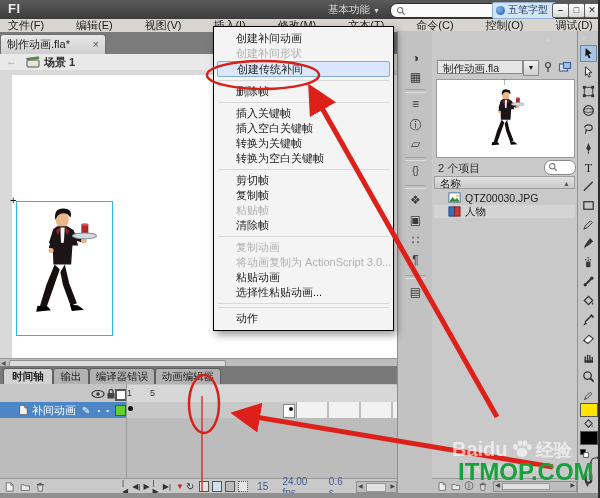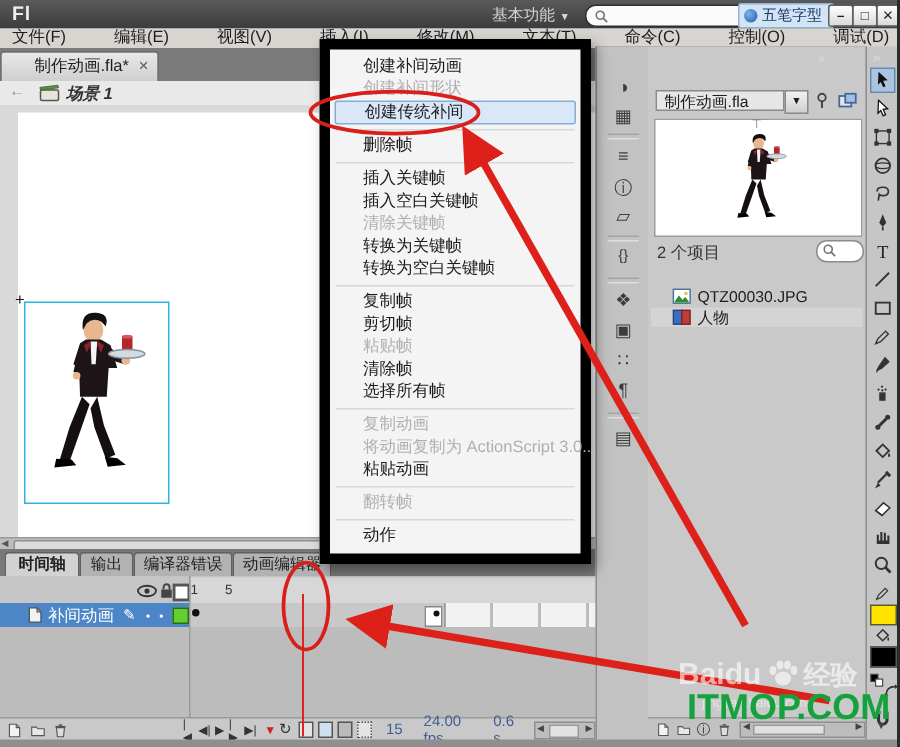--- a/index.html
+++ b/index.html
@@ -12,21 +12,21 @@
   .fl-logo{left:8px;top:1px;font-size:13px;font-weight:bold;color:#efefef;letter-spacing:.5px;}
   .workspace{left:328px;top:3px;color:#d6d6d6;font-size:10.5px;}
   .search-pill{left:390px;top:2.5px;width:163px;height:13px;background:#fbfbfb;border:1px solid #2e2e2e;border-radius:7px;}
   .ime{left:492px;top:1.5px;width:62px;height:15px;background:#d3e4f4;border:1px solid #8fb2d6;border-radius:2px;display:flex;align-items:center;font-size:10px;color:#1c3a66;}
   .winbtn{top:2.5px;width:15px;height:13px;background:linear-gradient(#ffffff,#d9d9d9);border:1px solid #5e5e5e;border-radius:2px;text-align:center;line-height:12px;font-size:9px;color:#222;font-weight:bold;}
   
   .menubar{left:0;top:19px;width:600px;height:13px;background:#d8d5d0;border-bottom:1px solid #a9a6a1;display:flex;padding-left:8px;}
   .menubar span{margin-right:32px;font-size:11px;line-height:13px;white-space:nowrap;}
   
   .tabstrip{left:0;top:32px;width:397px;height:22px;background:#7b7b7b;}
-  .doctab{left:0;top:34px;width:106px;height:20px;background:linear-gradient(#e8e8e8,#cfcfcf);border:1px solid #6e6e6e;border-bottom:none;border-radius:3px 3px 0 0;line-height:19px;padding-left:22px;box-sizing:border-box;}
+  .doctab{left:0;top:34px;width:106px;height:20px;background:linear-gradient(#e8e8e8,#cfcfcf);border:1px solid #6e6e6e;border-bottom:none;border-radius:3px 3px 0 0;line-height:19px;padding-left:6px;box-sizing:border-box;}
   .doctab .x{position:absolute;right:6px;top:0;color:#555;}
   
   .scenebar{left:0;top:54px;width:397px;height:16px;background:#e9e9e9;border-bottom:1px solid #bdbdbd;}
   
   .stage{left:0;top:70px;width:397px;height:288px;background:#d9d9d9;}
   .canvas{left:12px;top:5px;width:385px;height:283px;background:#ffffff;}
   .selbox{left:16px;top:131px;width:95px;height:133px;border:1px solid #2fb2e5;}
   
   .hscroll{left:0;top:358px;width:397px;height:8px;background:#bdbdbd;border-top:1px solid #999;}
   .hthumb{left:9px;top:1px;width:215px;height:6px;background:#dcdcdc;border:1px solid #8f8f8f;border-radius:2px;}
@@ -63,21 +63,21 @@
   .searchpill{left:112px;top:108px;width:30px;height:13px;background:#fff;border:1px solid #8a8a8a;border-radius:7px;}
   .colhead{left:2px;top:124px;width:141px;height:13px;background:linear-gradient(#e2e2e2,#c9c9c9);border:1px solid #9e9e9e;line-height:12px;padding-left:5px;box-sizing:border-box;font-size:10.5px;}
   .librow{left:2px;width:141px;height:13px;display:flex;align-items:center;font-size:10.5px;}
   .libbot{left:432px;top:478px;width:145px;height:15px;background:#c2c2c2;border-top:1px solid #9a9a9a;display:flex;align-items:center;}
   
   .toolscol{left:577px;top:31px;width:21px;height:462px;background:#c6c6c6;border-left:1px solid #8f8f8f;}
   .tool{position:absolute;left:2px;width:17px;height:17px;display:flex;align-items:center;justify-content:center;}
   .tool.active{background:#a9c5e2;border:1px solid #6d89a8;box-sizing:border-box;}
   .swatch{position:absolute;left:2px;width:16px;height:12px;border:1px solid #555;}
   
-  .cmenu{left:213px;top:26px;width:181px;background:#f4f4f4;border:7px solid #000000;box-shadow:3px 4px 8px rgba(0,0,0,.4);padding:4px 1px;box-sizing:border-box;z-index:30;}
+  .cmenu{left:213px;top:26px;width:181px;background:#f4f4f4;border:1px solid #000000;box-shadow:3px 4px 8px rgba(0,0,0,.4);padding:4px 1px;box-sizing:border-box;z-index:30;}
   .cm-item{height:15px;line-height:15px;padding-left:21px;font-size:11px;color:#1c1c1c;white-space:nowrap;}
   .cm-item.dis{color:#b0b0b0;}
   .cm-item.hl{background:#d9e7f8;border:1px solid #86add6;border-radius:2px;margin:0 2px;height:14px;line-height:14px;padding-left:19px;box-sizing:content-box;}
   .cm-sep{height:1px;background:#d8d8d8;margin:3px 3px;}
   
   .overlay{left:0;top:0;z-index:50;pointer-events:none;}
   .wm{z-index:60;pointer-events:none;}
   .itmop{left:458px;top:458px;font-size:24px;font-weight:bold;color:#15a23d;letter-spacing:0px;}
   .baidu{color:rgba(255,255,255,.62);font-weight:bold;}
   .edgeR{left:598px;top:0;width:2px;height:498px;background:#2b2b2b;}
@@ -285,21 +285,21 @@
   <div class="abs doctab">
     <span>制作动画.fla*</span>
     <span class="x">×</span>
   </div>
 
   <div class="abs scenebar">
     <span class="abs" style="left:6px;top:1px;color:#9a9a9a;font-weight:bold;">←</span>
     <svg class="abs" style="left:26px;top:2px;" width="14" height="12">
         <use href="#i-clap"></use>
       </svg>
-    <span class="abs" style="left:44px;top:1px;font-weight:bold;color:#333;font-style:italic;">场景 1</span>
+    <span class="abs" style="left:44px;top:1px;font-weight:bold;color:#333;">场景 1</span>
   </div>
 
   <div class="abs stage">
     <div class="abs canvas"></div>
     <div class="abs selbox"></div>
     <div class="abs" style="left:10px;top:124px;font-size:11px;color:#111;">+</div>
     <svg class="abs" style="left:20px;top:136px;" width="82" height="122">
         <use href="#waiter"></use>
       </svg>
   </div>
@@ -424,20 +424,24 @@
           </svg>
       </div>
       <div class="abs countrow">
         <span class="abs" style="left:6px;top:3px;color:#333;">2 个项目</span>
       </div>
       <div class="abs searchpill">
         <svg style="position:absolute;left:3px;top:1px;" width="10" height="10">
             <use href="#i-mag"></use>
           </svg>
       </div>
+      <div class="abs colhead">
+        <span>名称</span>
+        <span style="position:absolute;right:4px;top:1px;font-size:7px;color:#555;">▲</span>
+      </div>
       <div class="abs librow" style="top:139px;">
         <svg style="margin-left:14px;" width="13" height="13">
             <use href="#i-bitmap"></use>
           </svg>
         <span style="margin-left:4px;">QTZ00030.JPG</span>
       </div>
       <div class="abs librow" style="top:153px;background:#d4d4d4;">
         <svg style="margin-left:14px;" width="13" height="13">
             <use href="#i-symbol"></use>
           </svg>
@@ -586,35 +590,33 @@
 
   <div class="abs cmenu">
     <div class="cm-item">创建补间动画</div>
     <div class="cm-item dis">创建补间形状</div>
     <div class="cm-item hl">创建传统补间</div>
     <div class="cm-sep"></div>
     <div class="cm-item">删除帧</div>
     <div class="cm-sep"></div>
     <div class="cm-item">插入关键帧</div>
     <div class="cm-item">插入空白关键帧</div>
-    <div class="cm-item dis">清除关键帧</div>
     <div class="cm-item">转换为关键帧</div>
     <div class="cm-item">转换为空白关键帧</div>
     <div class="cm-sep"></div>
+    <div class="cm-item">剪切帧</div>
     <div class="cm-item">复制帧</div>
-    <div class="cm-item">剪切帧</div>
     <div class="cm-item dis">粘贴帧</div>
     <div class="cm-item">清除帧</div>
-    <div class="cm-item">选择所有帧</div>
     <div class="cm-sep"></div>
     <div class="cm-item dis">复制动画</div>
     <div class="cm-item dis">将动画复制为 ActionScript 3.0...</div>
     <div class="cm-item">粘贴动画</div>
+    <div class="cm-item">选择性粘贴动画...</div>
     <div class="cm-sep"></div>
-    <div class="cm-item dis">翻转帧</div>
     <div class="cm-sep"></div>
     <div class="cm-item">动作</div>
   </div>
 
   <svg class="abs overlay" width="600" height="498">
     <defs>
       <marker id="ah" markerWidth="8" markerHeight="8" refX="2" refY="3" orient="auto" markerUnits="strokeWidth">
         <path d="M0 0 L6 3 L0 6 Z" fill="#dd2019"></path>
       </marker>
     </defs>

